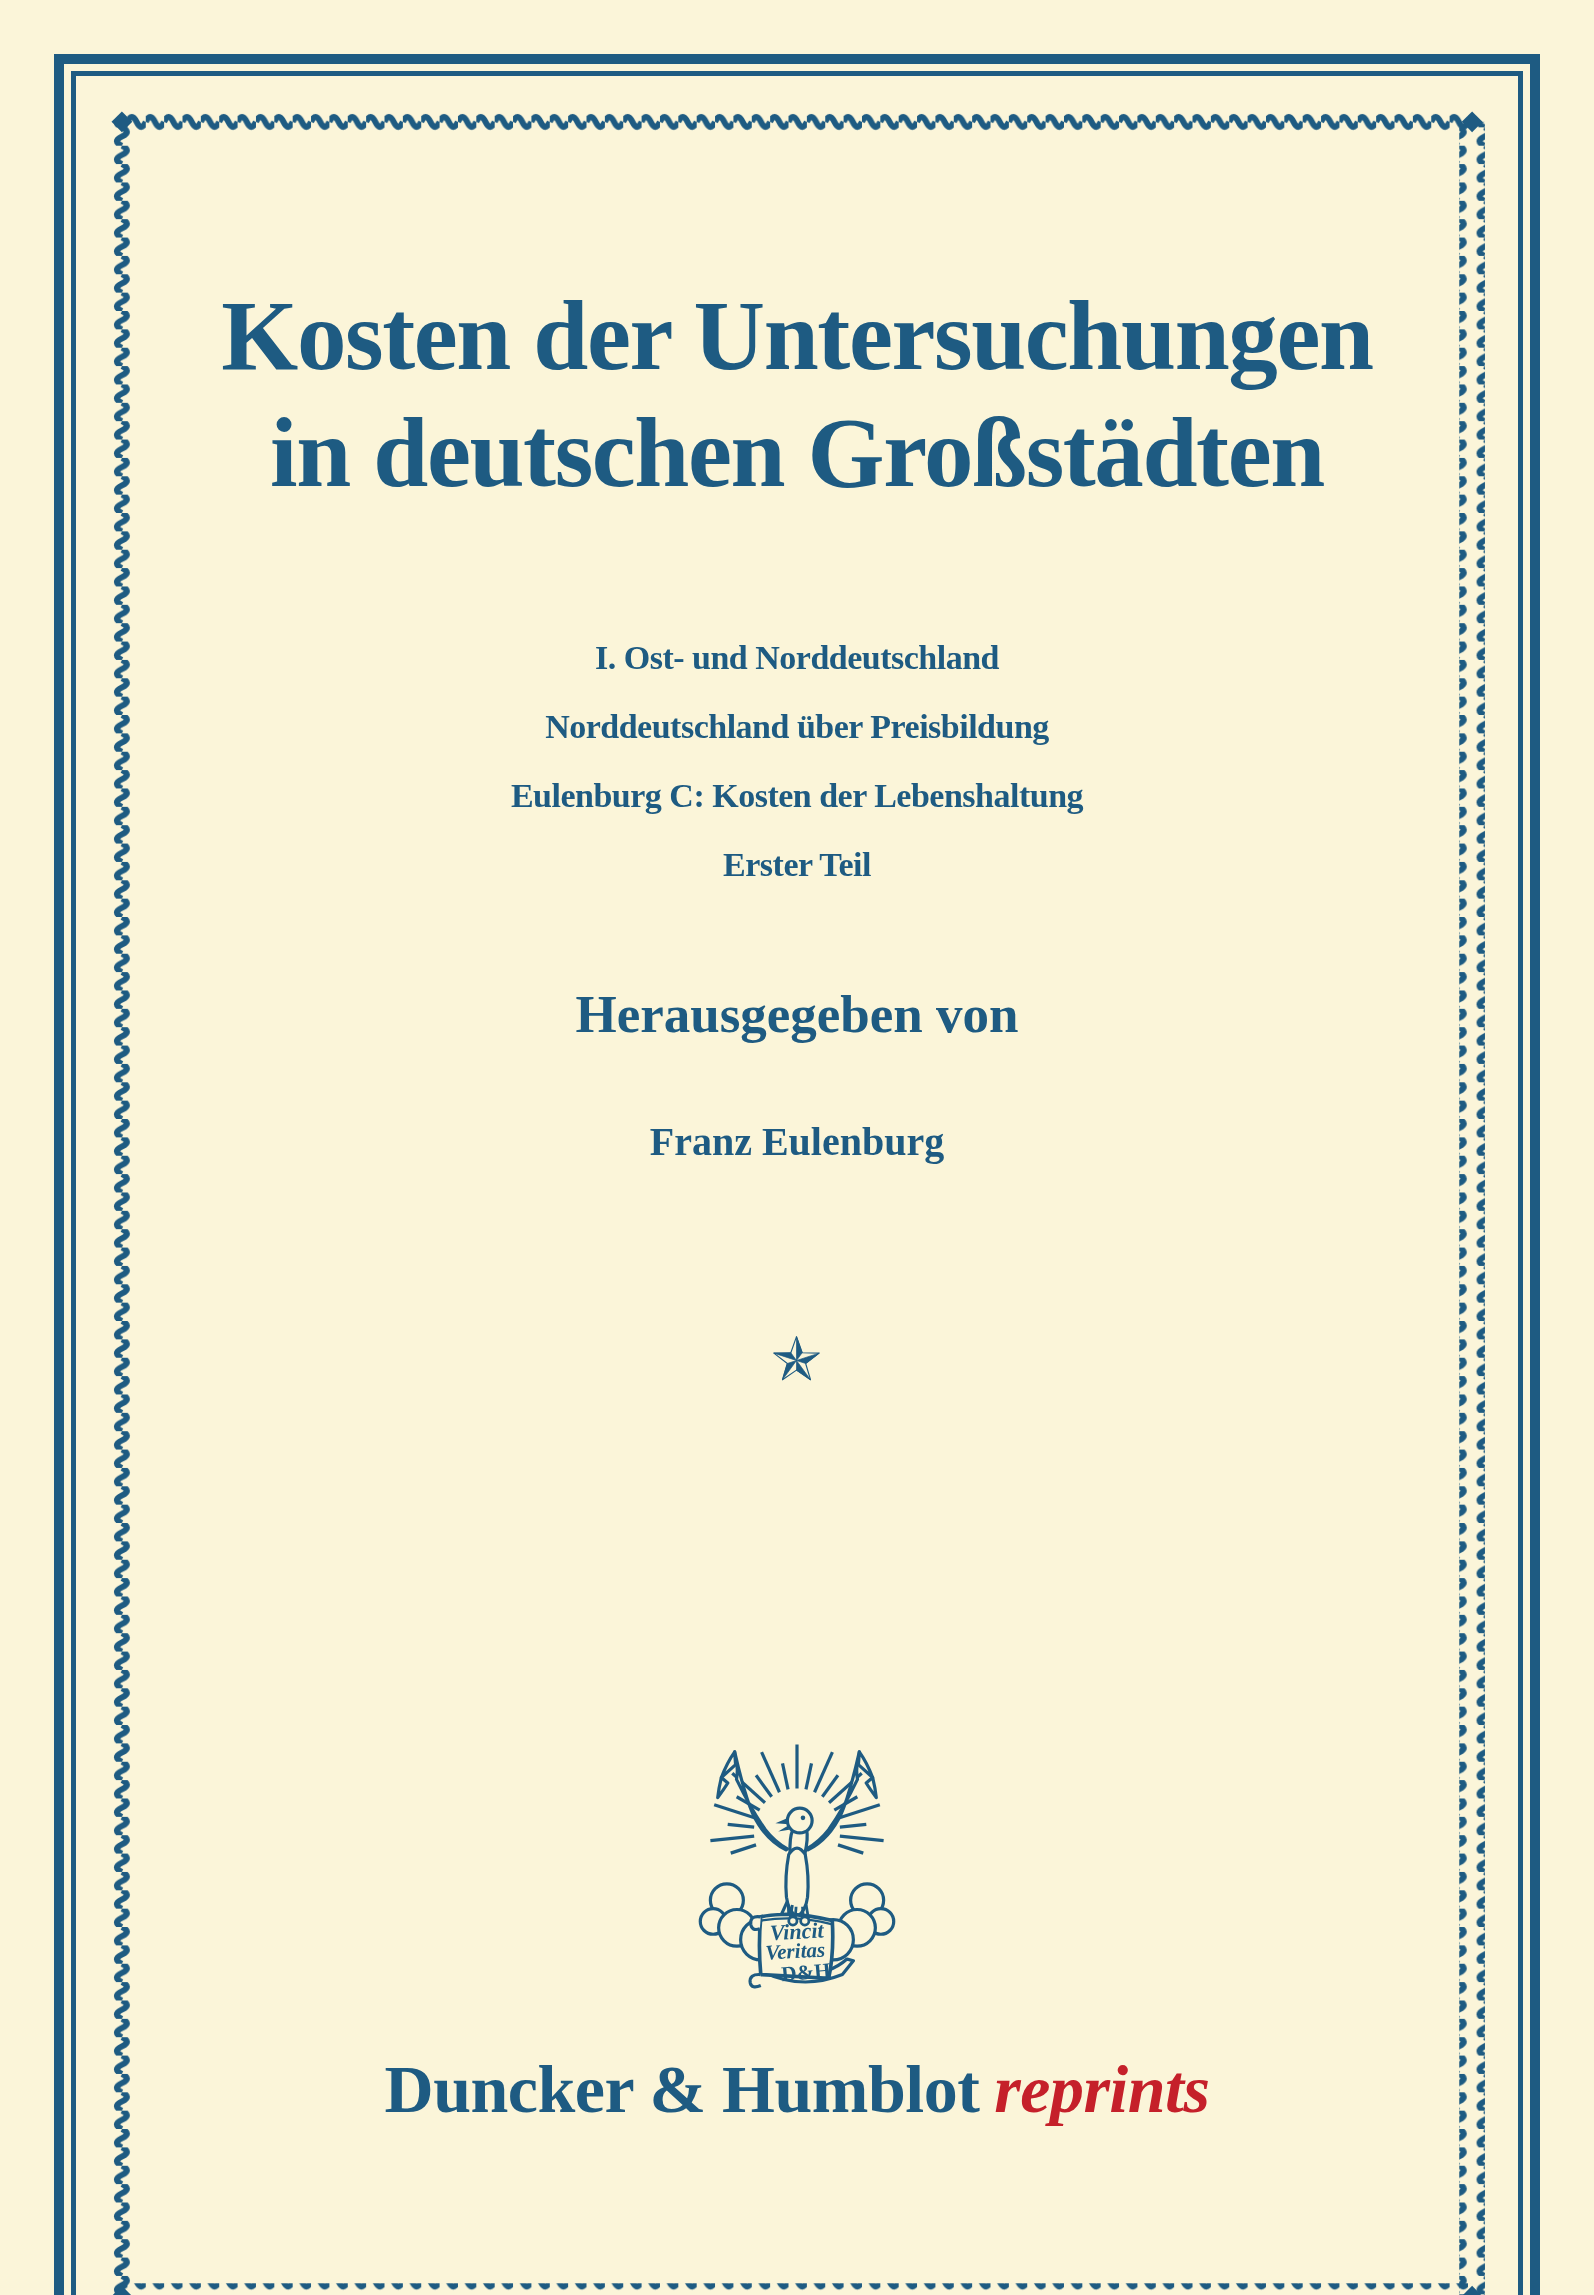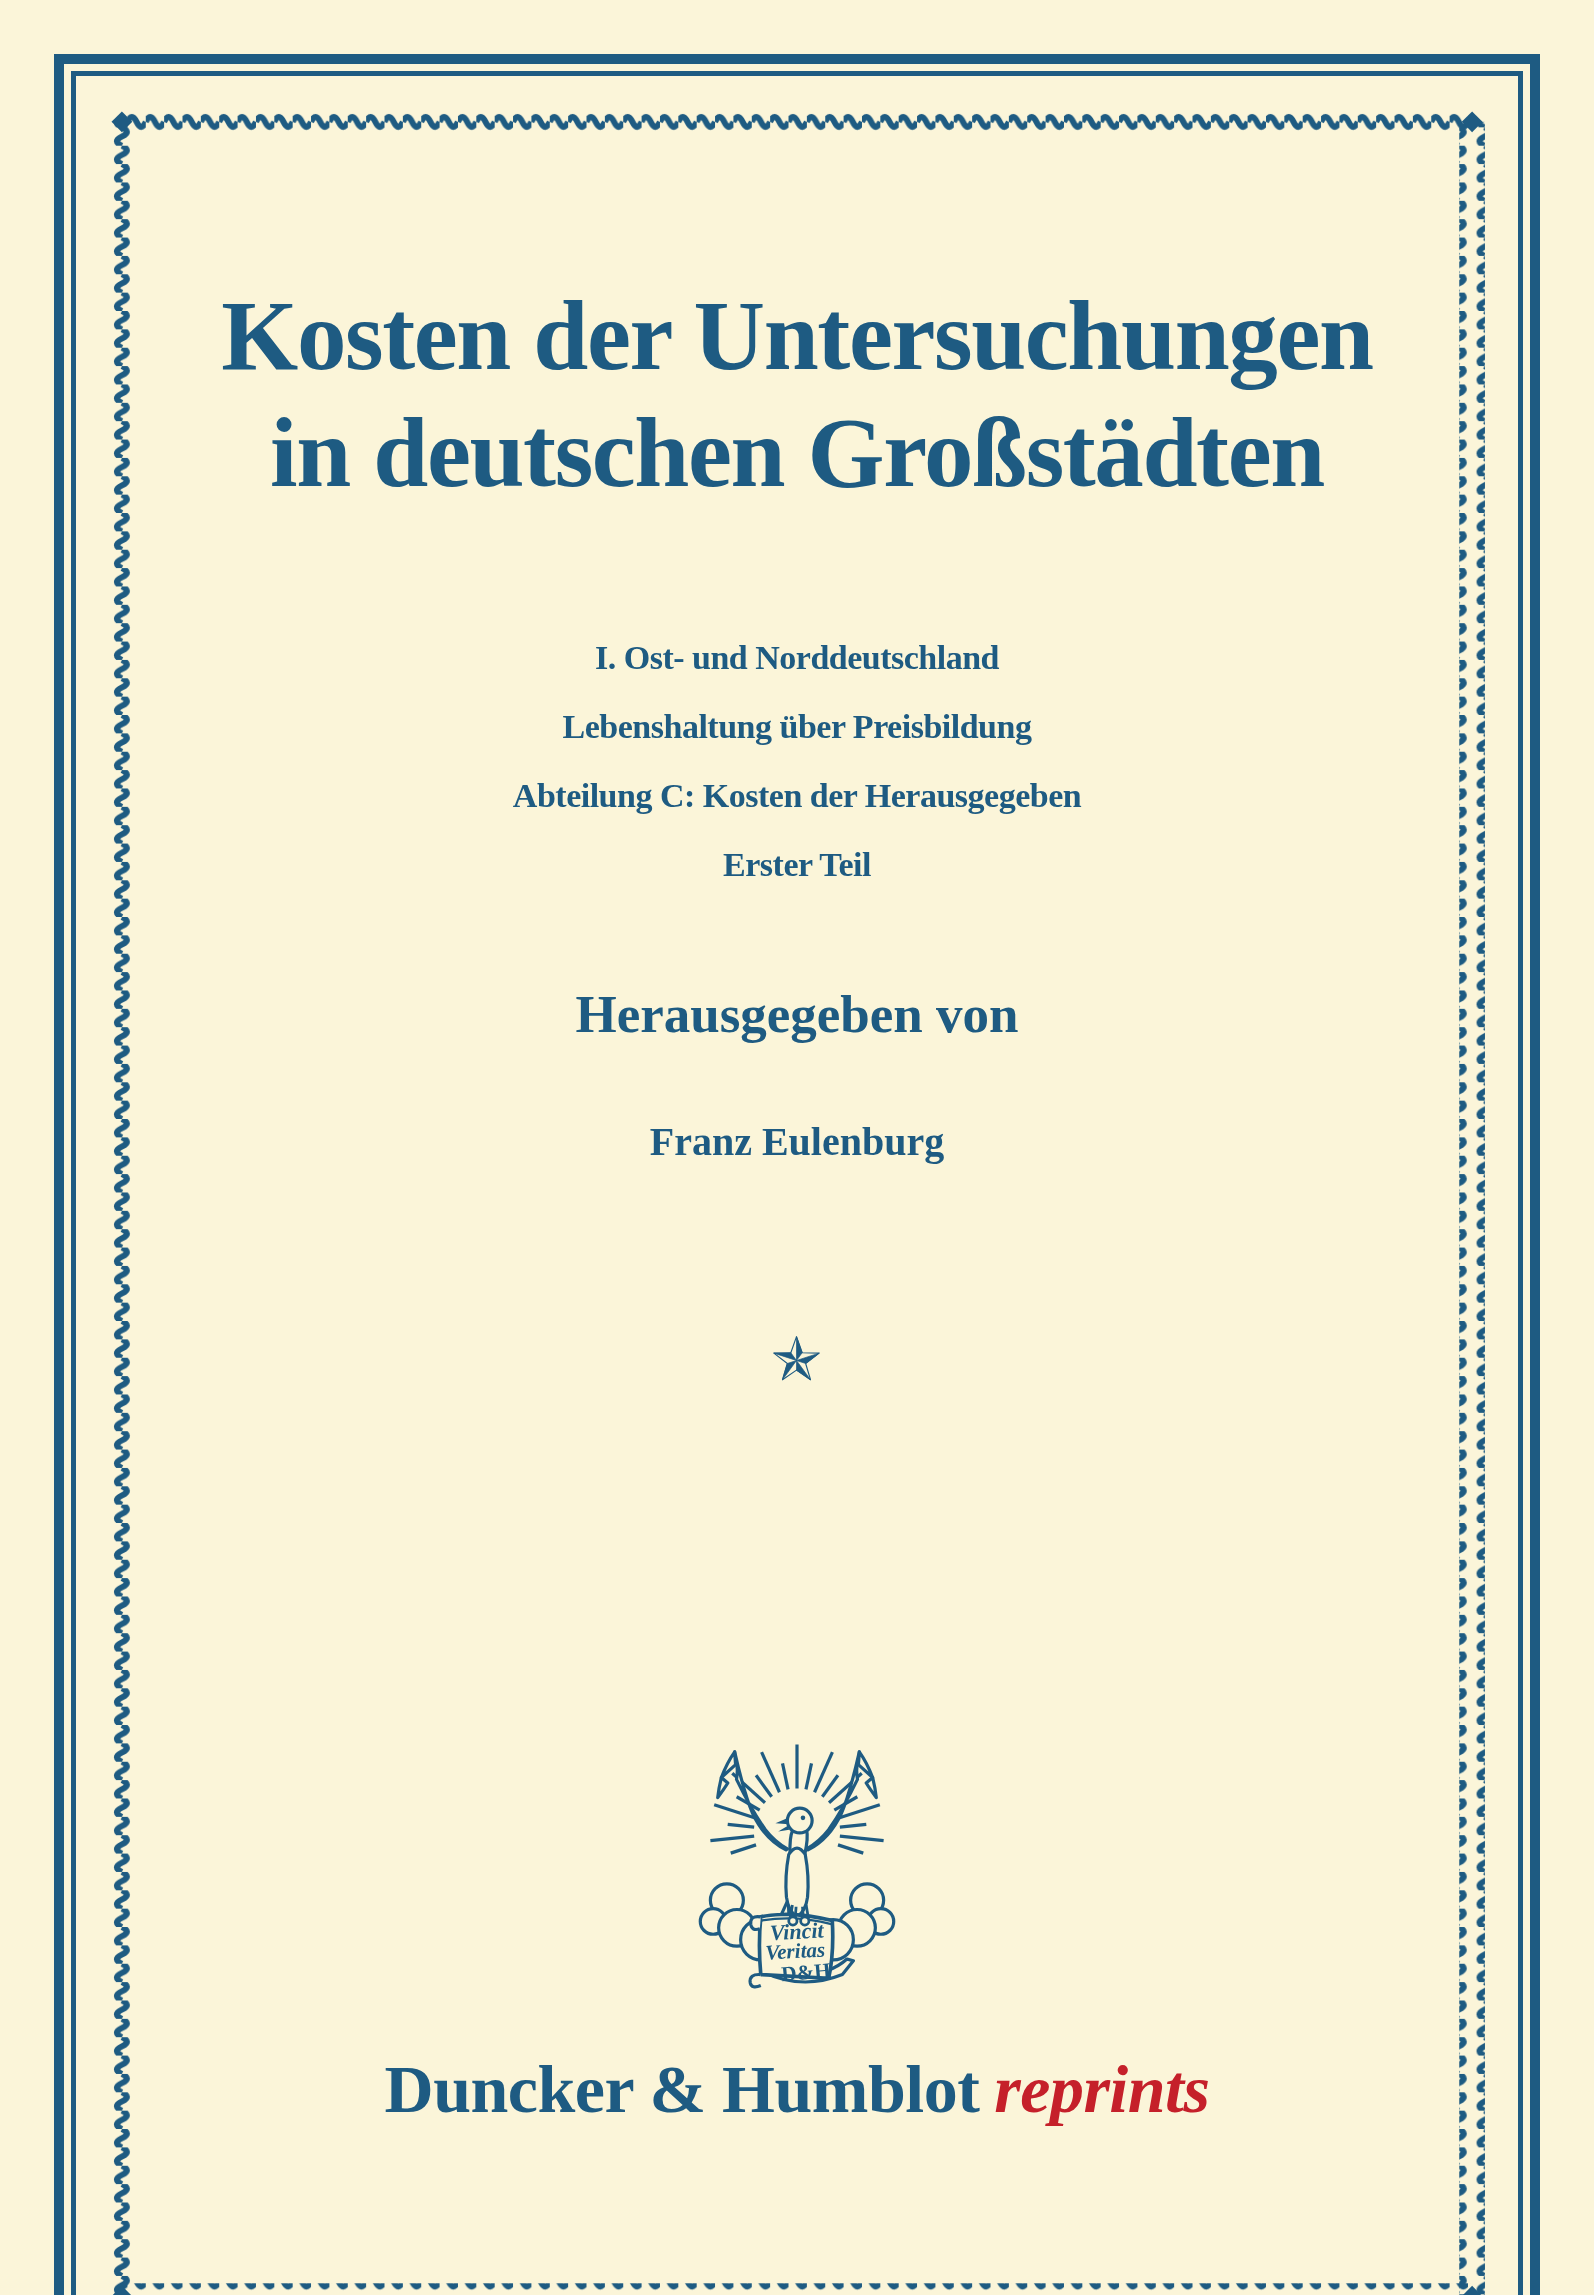--- a/index.html
+++ b/index.html
@@ -98,22 +98,22 @@
   <rect x="-16" y="-16" width="32" height="32" transform="translate(2969,4764) rotate(45)" fill="#1e5b82"></rect>
 </svg>
 
 <div class="textblock title">
   <div>Kosten der Untersuchungen</div>
   <div>in deutschen Großstädten</div>
 </div>
 
 <div class="textblock subtitle">
   <div>I. Ost- und Norddeutschland</div>
-  <div>Lebenshaltung über Preisbildung</div>
-  <div>Abteilung C: Kosten der Herausgegeben</div>
+  <div>Norddeutschland über Preisbildung</div>
+  <div>Eulenburg C: Kosten der Lebenshaltung</div>
   <div>Erster Teil</div>
 </div>
 
 <div class="textblock editor-prefix">Herausgegeben von</div>
 <div class="textblock editor-name">Franz Eulenburg</div>
 
 <svg class="star" width="55" height="55" viewBox="-60 -60 120 120" aria-hidden="true">
   <g fill="#1e5b82" stroke="#1e5b82" stroke-width="1.5" stroke-linejoin="round">
     <path d="M0,0 L0,-52 L12.35,-16.99 Z"></path>
     <path d="M0,0 L49.45,-16.07 L19.97,6.49 Z"></path>

